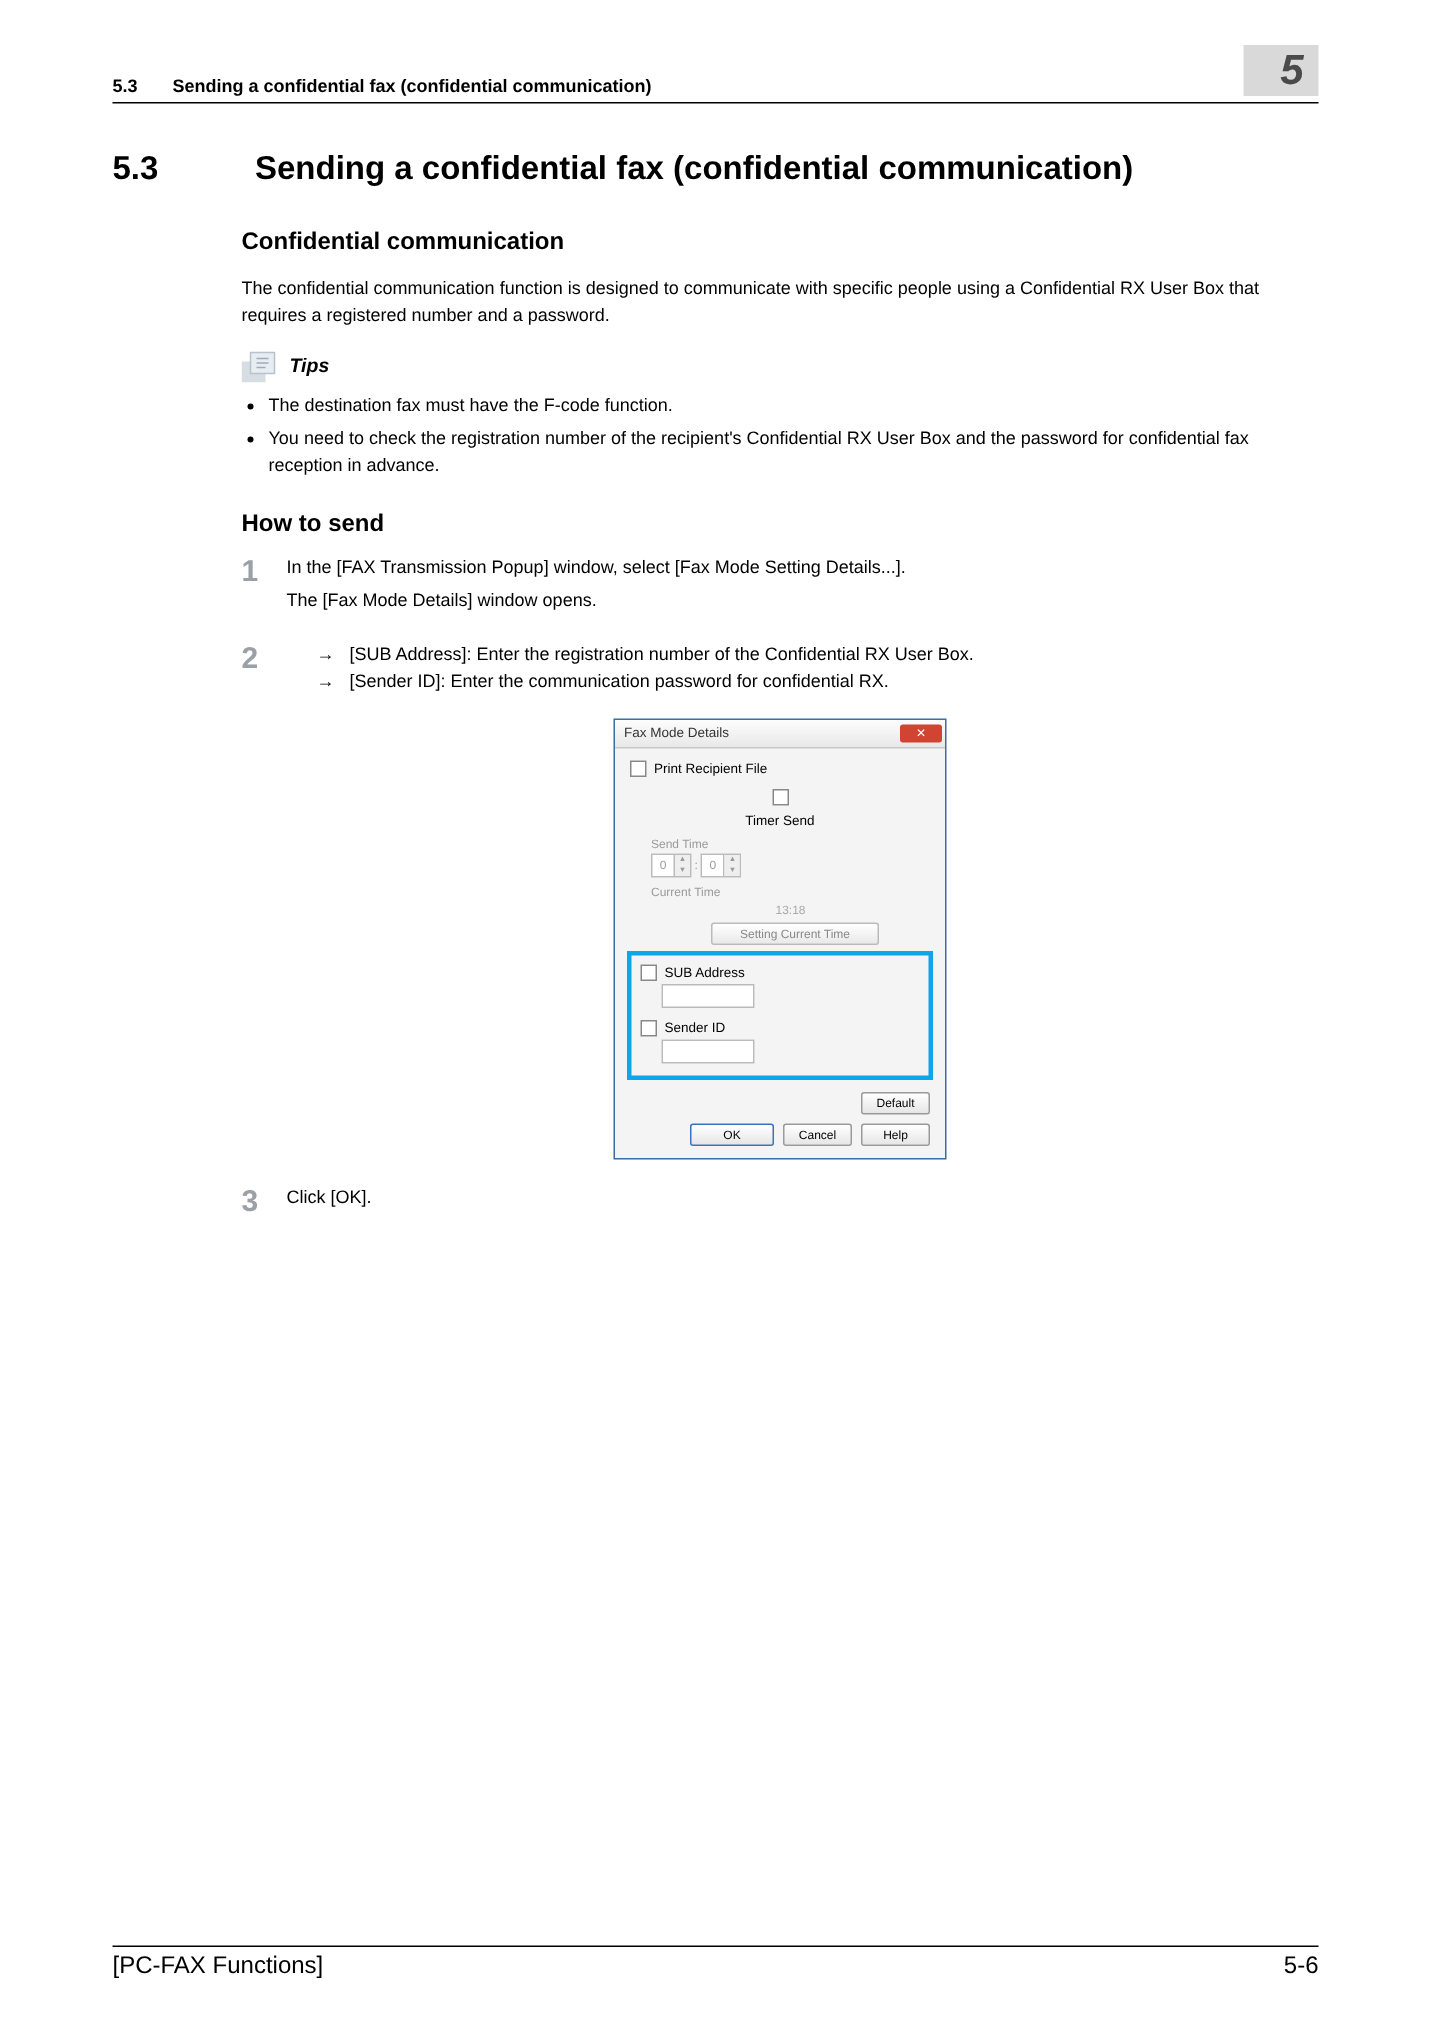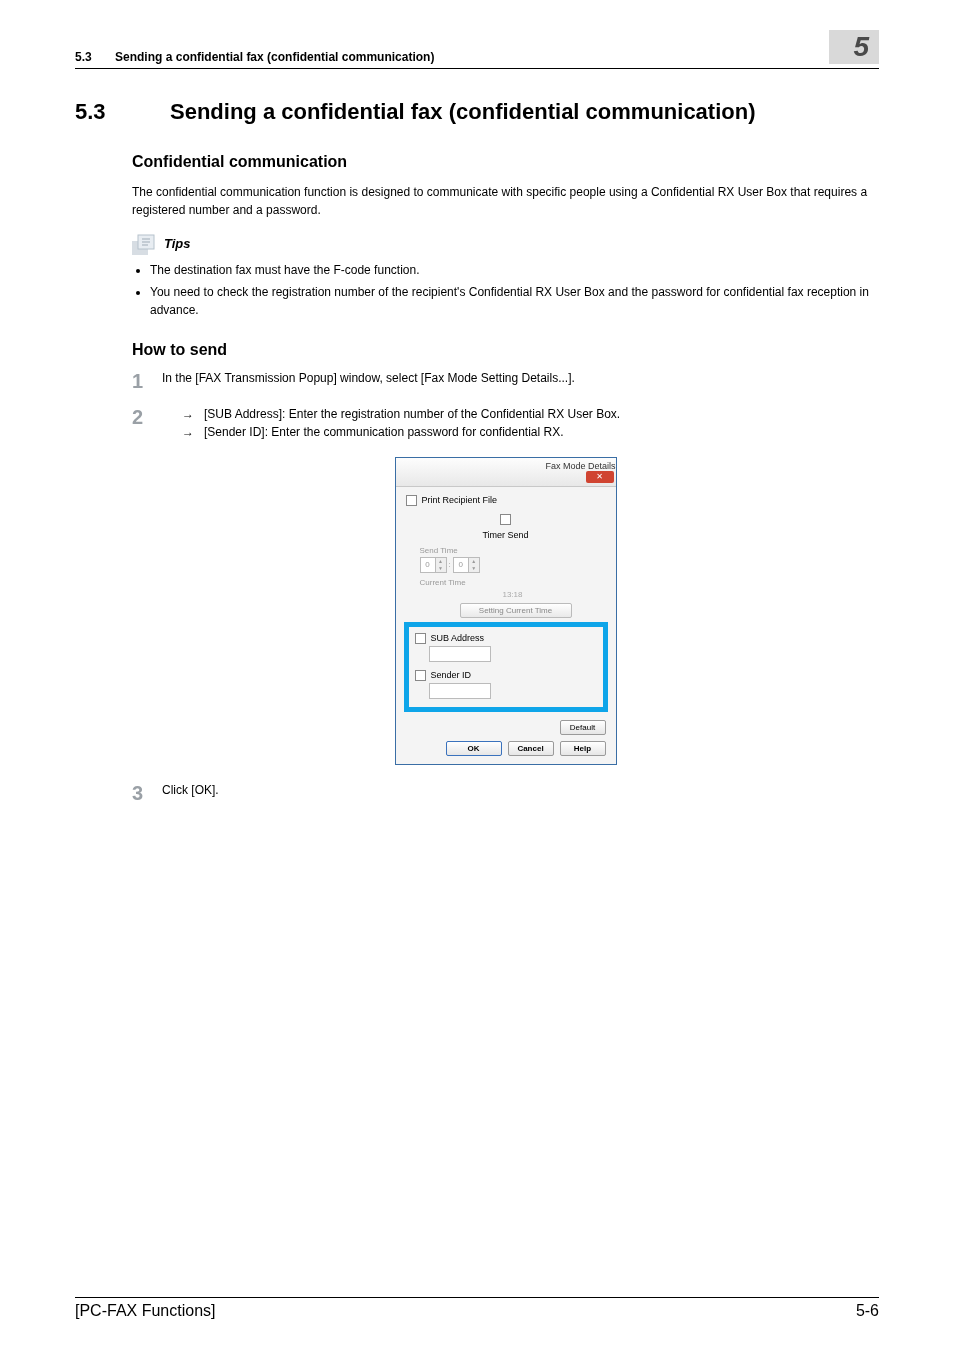--- a/index.html
+++ b/index.html
@@ -47,21 +47,21 @@
   h1.section-title {
     font-size: 22px;
     font-weight: bold;
     margin: 0 0 28px 0;
   }
   .sec-num {
     display: inline-block;
     width: 95px;
   }
   .body-indent {
-    margin-left: 57px;
+    margin-left: 86px;
   }
   h2.subhead {
     font-size: 16px;
     font-weight: bold;
     margin: 0 0 12px 0;
   }
   p {
     font-size: 12px;
     line-height: 1.5;
     margin: 0 0 10px 0;
@@ -116,26 +116,25 @@
     width: 220px;
     margin: 10px auto 18px auto;
     border: 1px solid #3a6ea5;
     background: #f4f4f4;
     font-size: 9px;
   }
   .dlg-titlebar {
     background: linear-gradient(#fdfdfd, #e8e8e8);
     border-bottom: 1px solid #c8c8c8;
     display: flex;
-    align-items: flex-end;
+    align-items: flex-start;
     justify-content: space-between;
     padding: 3px 0 3px 6px;
     font-size: 9px;
     color: #333;
-    flex-direction: column;
   }
   .dlg-close {
     background: #d04431;
     color: #fff;
     font-size: 8px;
     width: 28px;
     height: 12px;
     text-align: center;
     line-height: 12px;
     border-radius: 2px;
@@ -191,40 +190,40 @@
     margin: 0 0 4px 40px;
     border:1px solid #bbb;
     background: linear-gradient(#fff,#e9e9e9);
     text-align:center;
     font-size:8px;
     color:#888;
     padding:2px 0;
     border-radius:2px;
   }
   .highlight-box {
-    border: 5px solid #0ea5e9;
+    border: 3px solid #0ea5e9;
     padding: 6px;
     margin: 4px -2px 8px -2px;
   }
   .highlight-box .chk-row { margin-bottom: 2px; }
   .field-input {
     width: 60px;
     height: 14px;
     border: 1px solid #bbb;
     background: #fff;
     margin: 2px 0 8px 14px;
   }
   .dlg-buttons {
     display:flex;
     justify-content:flex-end;
     gap:6px;
     margin-top:6px;
   }
   .dlg-buttons .row2 {
-    display:flex; gap:6px; justify-content:flex-end; width:100%;font-weight:bold;
+    display:flex; gap:6px; justify-content:flex-end; width:100%;
   }
   .dlg-btn {
     border:1px solid #9a9a9a;
     background: linear-gradient(#fff,#e6e6e6);
     font-size:8px;
     min-width:44px;
     text-align:center;
     padding:2px 0;
     border-radius:2px;
   }
@@ -272,20 +271,21 @@
         <li>The destination fax must have the F-code function.</li>
         <li>You need to check the registration number of the recipient's Confidential RX User Box and the password for confidential fax reception in advance.</li>
       </ul>
 
       <h2 class="subhead howto">How to send</h2>
 
       <div class="step">
         <div class="step-num">1</div>
         <div class="step-text">
           <div class="line">In the [FAX Transmission Popup] window, select [Fax Mode Setting Details...].</div>
+          <div class="line">The [Fax Mode Details] window opens.</div>
         </div>
       </div>
 
       <div class="step">
         <div class="step-num">2</div>
         <div class="step-text">
           <div class="sub-item">
             <span class="arrow-marker">→</span>
             <span>[SUB Address]: Enter the registration number of the Confidential RX User Box.</span>
           </div>

